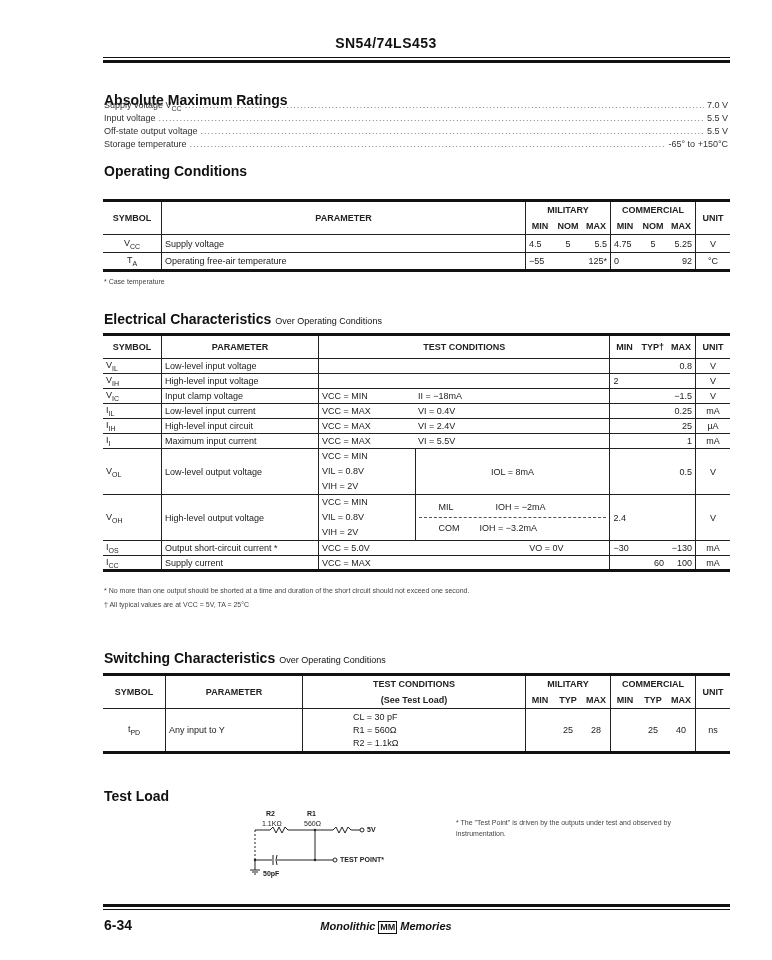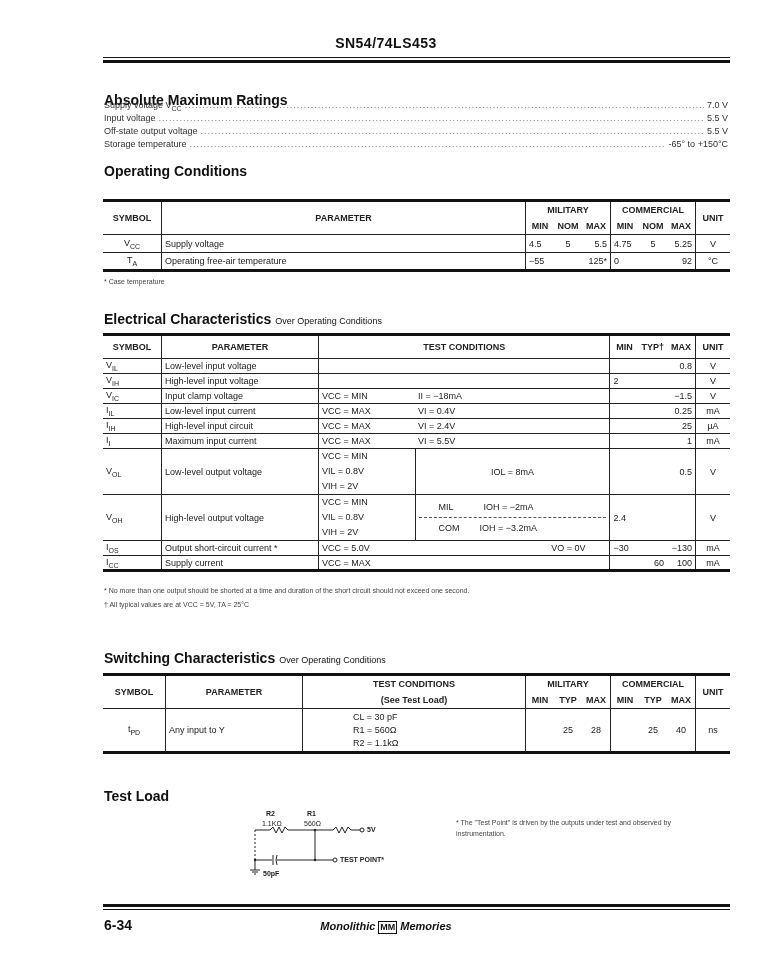--- a/index.html
+++ b/index.html
@@ -199,40 +199,40 @@
 
   <tr style="height:45px">
     <td style="border-left:none"><span>V</span><sub>OH</sub></td>
     <td>High-level output voltage</td>
     <td style="line-height:15px">
       <div>VCC = MIN</div>
       <div>VIL = 0.8V</div>
       <div>VIH = 2V</div>
     </td>
     <td style="line-height:20px">
-      <div style="display:flex; gap:8px; border-bottom:1px dashed #555">
+      <div style="display:flex; gap:36px; border-bottom:1px dashed #555">
             <span style="margin-left:20px">MIL</span>
-            <span style="margin-left:22px">IOH = −2mA</span>
+            <span style="margin-left:6px">IOH = −2mA</span>
           </div>
       <div style="display:flex; gap:20px">
             <span style="margin-left:20px">COM</span>
             <span>IOH = −3.2mA</span>
           </div>
     </td>
     <td style="border-right:none">2.4</td>
     <td style="border-left:none;border-right:none"></td>
     <td style="border-left:none"></td>
     <td class="ctr" style="border-right:none">V</td>
   </tr>
 
   <tr style="height:15px">
     <td style="border-left:none"><span>I</span><sub>OS</sub></td>
     <td>Output short-circuit current *</td>
     <td style="border-right:none">VCC = 5.0V</td>
-    <td class="rt" style="border-left:none; padding-right:24px">VO = 0V</td>
+    <td class="rt" style="border-left:none; padding-right:46px">VO = 0V</td>
     <td style="border-right:none">−30</td>
     <td style="border-left:none;border-right:none"></td>
     <td class="rt" style="border-left:none">−130</td>
     <td class="ctr" style="border-right:none">mA</td>
   </tr>
 
   <tr class="t-bot" style="height:15px">
     <td style="border-left:none"><span>I</span><sub>CC</sub></td>
     <td>Supply current</td>
     <td style="border-right:none">VCC = MAX</td>

